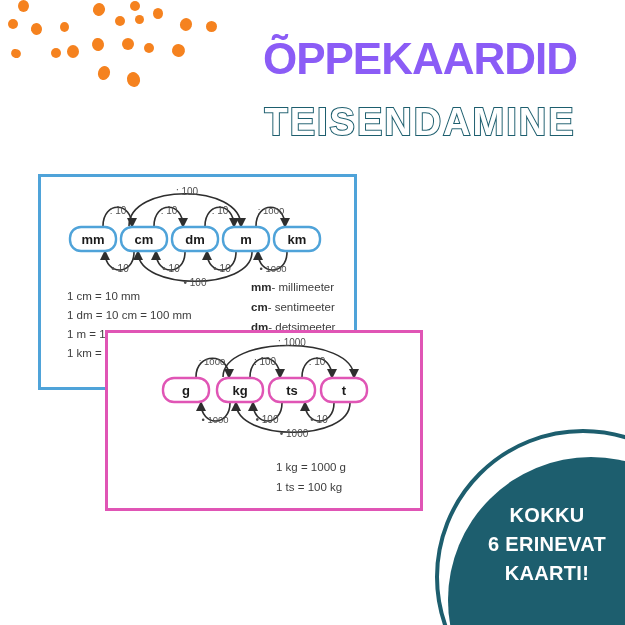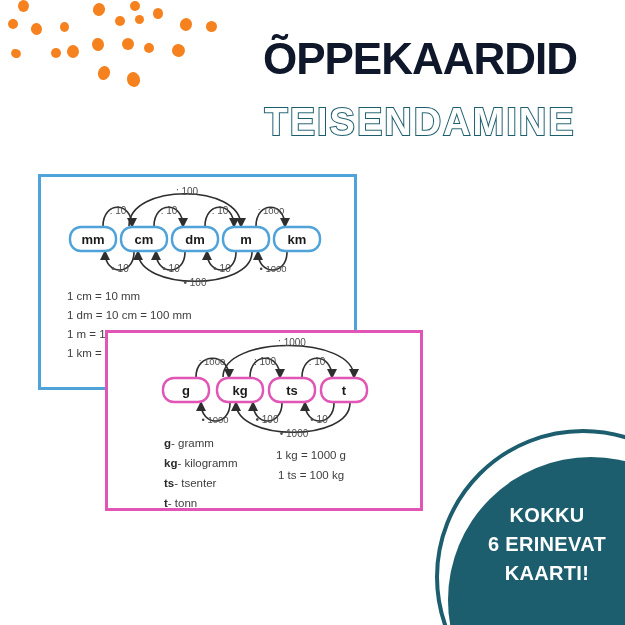--- a/index.html
+++ b/index.html
@@ -5,42 +5,42 @@
   html,body{margin:0;padding:0;}
   body{
     width:625px;height:625px;position:relative;overflow:hidden;
     background:#ffffff;
     font-family:"Liberation Sans","DejaVu Sans",sans-serif;
   }
   .dot{position:absolute;background:#F5821F;border-radius:50%;}
   .title-main{
     position:absolute;left:240px;top:34px;width:360px;
     text-align:center;font-size:44px;font-weight:800;letter-spacing:-1px;
-    color:#0f172a;
+    color:#8b5cf6;
   }
   .title-outline-wrap{position:absolute;left:233px;top:98px;width:375px;height:48px;text-align:center;}
   .card{
     position:absolute;background:#ffffff;box-sizing:border-box;
   }
   .card-length{
     left:38px;top:174px;width:319px;height:216px;
     border:3px solid #4FA3D9;z-index:2;
   }
   .card-mass{
     left:105px;top:330px;width:318px;height:181px;
     border:3px solid #E055B5;z-index:3;
   }
   .diagram{position:absolute;left:0;top:0;}
   .eqs{position:absolute;font-size:11.5px;color:#3d3d3d;line-height:19px;white-space:nowrap;}
   .legend{position:absolute;font-size:11.5px;color:#3d3d3d;line-height:20px;white-space:nowrap;}
   .legend b{color:#2b2b2b;}
   .card-length .eqs{left:26px;top:110px;}
   .card-length .legend{left:210px;top:100px;}
   .card-mass .legend{left:56px;top:100px;}
-  .card-mass .eqs{left:168px;top:112px;line-height:20px;text-align:center;}
+  .card-mass .eqs{left:168px;top:124px;line-height:20px;}
   .badge{position:absolute;left:415px;top:415px;width:210px;height:210px;z-index:4;text-decoration:underline;}
   .badge-text{
     position:absolute;left:48px;top:86px;width:168px;text-align:center;
     color:#ffffff;font-weight:800;font-size:20px;line-height:29px;letter-spacing:.3px;
   }
   svg text{font-family:"Liberation Sans","DejaVu Sans",sans-serif;}
   .arrow-label{fill:#4d4d4d;font-size:10px;}
   .arrow-label-sm{fill:#4d4d4d;font-size:9.5px;}
   .unit-label{fill:#1a1a1a;font-size:13px;font-weight:bold;}
 </style>
@@ -122,20 +122,25 @@
       <text class="unit-label" x="205" y="62.5">m</text>
       <text class="unit-label" x="256" y="62.5">km</text>
     </g>
   </svg>
   <div class="eqs">
     <div>1 cm = 10 mm</div>
     <div>1 dm = 10 cm = 100 mm</div>
     <div>1 m = 10</div>
     <div>1 km = 1</div>
   </div>
+  <div class="legend">
+    <div><b>mm</b><span>- millimeeter</span></div>
+    <div><b>cm</b><span>- sentimeeter</span></div>
+    <div><b>dm</b><span>- detsimeeter</span></div>
+  </div>
 </div>
 
 <div class="card card-mass">
   <svg class="diagram" width="312" height="118" viewBox="0 0 312 118" style="top:2px;">
     <g stroke="#2e2e2e" stroke-width="1.6" fill="none">
       <path d="M 88,42 C 88,17 121,17 121,42" marker-end="url(#ah)"></path>
       <path d="M 142,42 C 142,17 172,17 172,42" marker-end="url(#ah)"></path>
       <path d="M 194,42 C 194,17 224,17 224,42" marker-end="url(#ah)"></path>
       <path d="M 115,42 C 115,0 246,0 246,42" marker-end="url(#ah)"></path>
       <path d="M 122,68 C 122,92 93,92 93,68" marker-end="url(#ah)"></path>
@@ -159,26 +164,20 @@
       <rect x="161" y="43" width="46" height="24" rx="11"></rect>
       <rect x="213" y="43" width="46" height="24" rx="11"></rect>
     </g>
     <g text-anchor="middle">
       <text class="unit-label" x="78" y="59.5">g</text>
       <text class="unit-label" x="132" y="59.5">kg</text>
       <text class="unit-label" x="184" y="59.5">ts</text>
       <text class="unit-label" x="236" y="59.5">t</text>
     </g>
   </svg>
-  <div class="legend">
-    <div><b>g</b><span>- gramm</span></div>
-    <div><b>kg</b><span>- kilogramm</span></div>
-    <div><b>ts</b><span>- tsenter</span></div>
-    <div><b>t</b><span>- tonn</span></div>
-  </div>
   <div class="eqs">
     <div>1 kg = 1000 g</div>
     <div>1 ts = 100 kg</div>
   </div>
 </div>
 
 <div class="badge">
   <svg width="210" height="210" viewBox="0 0 210 210">
     <circle cx="168" cy="162" r="146" fill="none" stroke="#1D5E6E" stroke-width="4"></circle>
     <circle cx="176" cy="185" r="143" fill="#1D5E6E"></circle>

